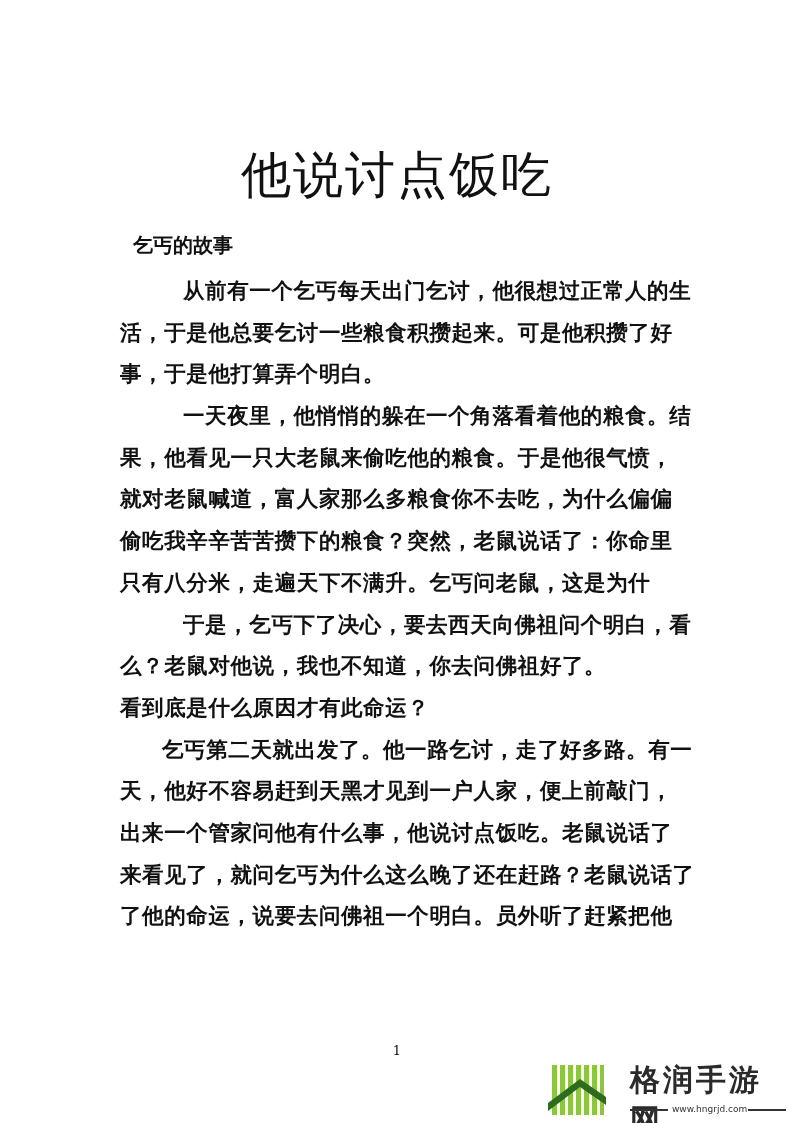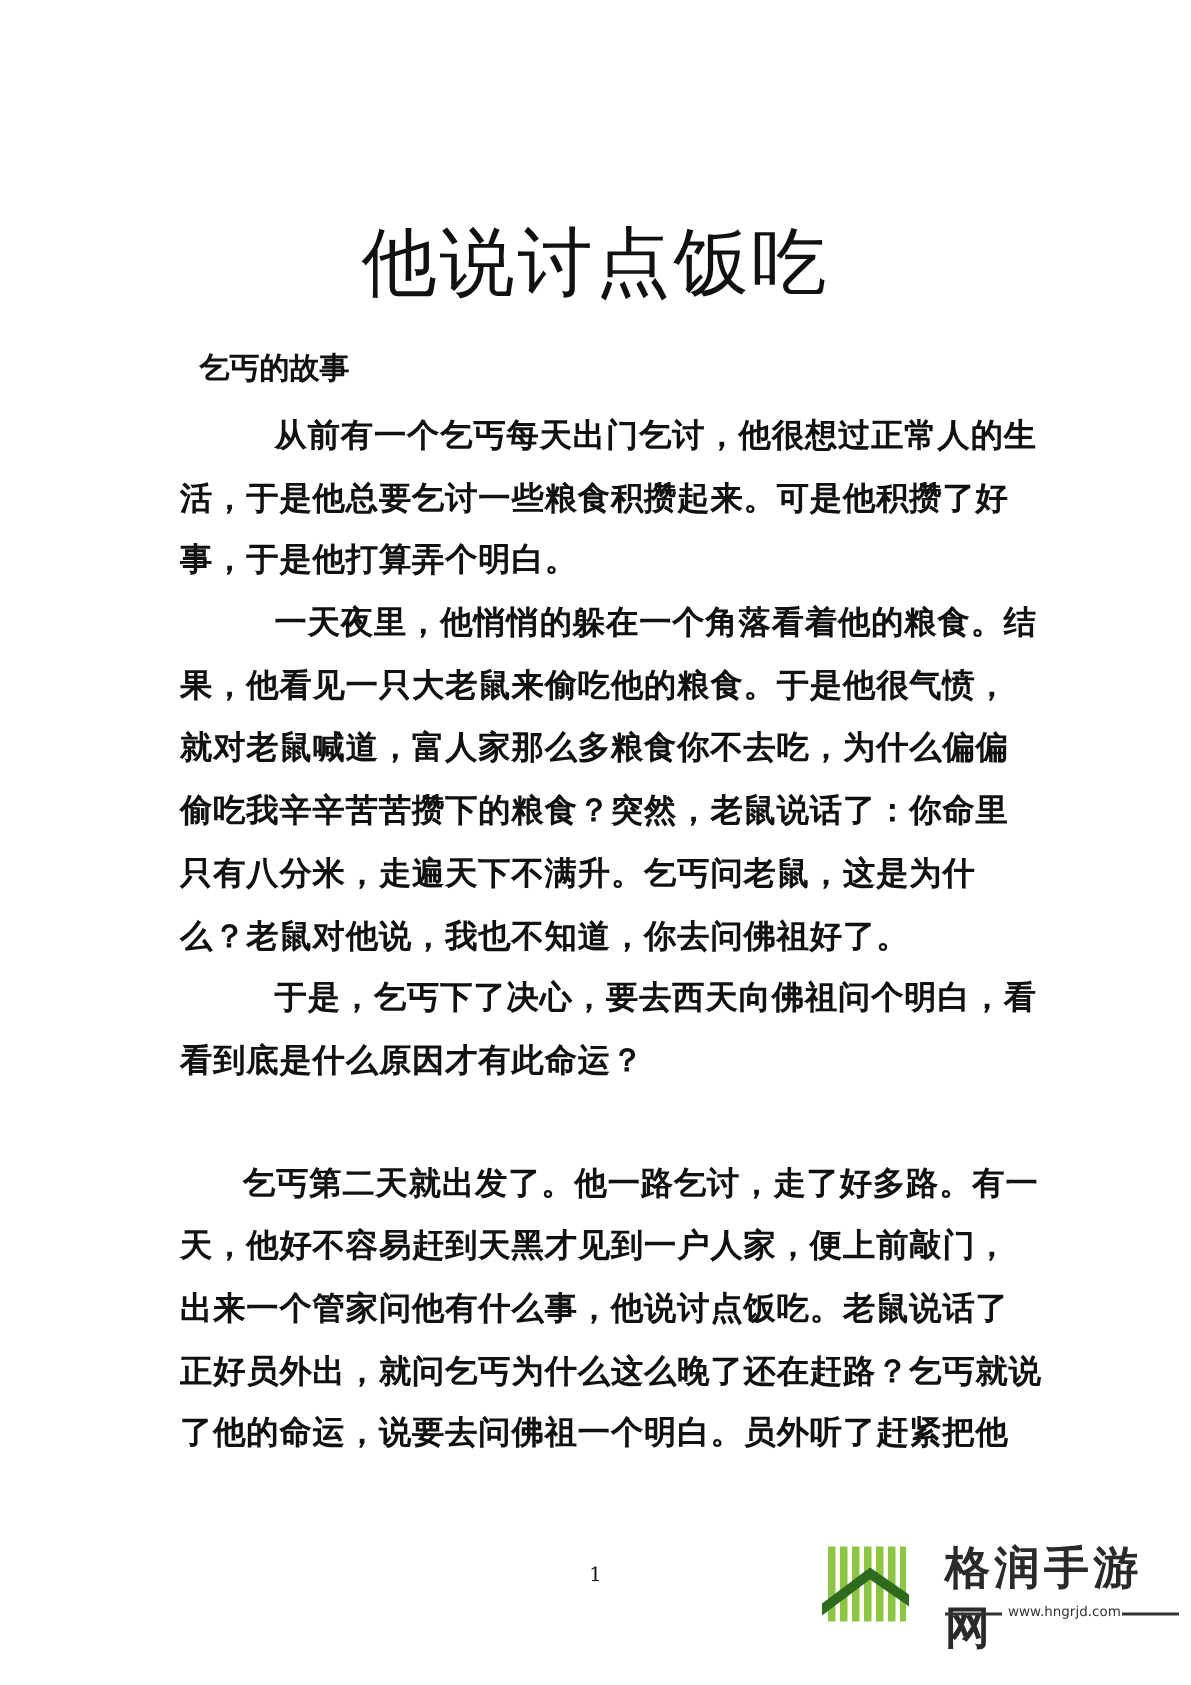--- a/index.html
+++ b/index.html
@@ -7,24 +7,24 @@
          font-family: "DejaVu Sans", sans-serif; color: #111; }
   .title { position: absolute; left: 0; width: 794px; top: 140px; text-align: center;
            font-family: "DejaVu Serif", serif; font-size: 50px; letter-spacing: 2px;
            font-weight: normal; color: #111; line-height: 70px; }
   .subtitle { position: absolute; left: 133px; top: 230px; font-size: 20px;
               font-weight: bold; line-height: 30px; }
   .body { position: absolute; left: 120px; top: 270px; width: 566px; }
   .line { height: 41.7px; line-height: 41.7px; font-size: 21.5px; font-weight: bold;
           white-space: nowrap; letter-spacing: 0.6px; }
   .indent2 { padding-left: 63px; }
-  .indent1 { padding-left: 42px; margin-top: 40px; }
+  .indent1 { padding-left: 42px; }
   .page-num { position: absolute; left: 0; width: 794px; top: 1043px; text-align: center;
               font-family: "DejaVu Serif", serif; font-size: 13px; }
-  .logo { position: absolute; left: 548px; top: 1024px; width: 240px; height: 60px; }
+  .logo { position: absolute; left: 548px; top: 1058px; width: 240px; height: 60px; }
   .logo-mark { position: absolute; left: 0; top: 5px; width: 58px; height: 54px; }
   .logo-text { position: absolute; left: 82px; top: 2px; font-size: 30px; font-weight: bold;
                color: #2a2a2a; letter-spacing: 3px; line-height: 40px; }
   .logo-url-row { position: absolute; left: 82px; top: 44px; width: 156px; height: 14px; }
   .logo-line { position: absolute; top: 7px; height: 1.5px; background: #333; }
   .logo-url { position: absolute; left: 42px; top: 0; font-size: 9px; color: #333;
               line-height: 14px; }
 </style>
 </head>
 <body>
@@ -34,27 +34,27 @@
 
 <div class="body">
   <div class="line indent2">从前有一个乞丐每天出门乞讨，他很想过正常人的生</div>
   <div class="line">活，于是他总要乞讨一些粮食积攒起来。可是他积攒了好</div>
   <div class="line">事，于是他打算弄个明白。</div>
   <div class="line indent2">一天夜里，他悄悄的躲在一个角落看着他的粮食。结</div>
   <div class="line">果，他看见一只大老鼠来偷吃他的粮食。于是他很气愤，</div>
   <div class="line">就对老鼠喊道，富人家那么多粮食你不去吃，为什么偏偏</div>
   <div class="line">偷吃我辛辛苦苦攒下的粮食？突然，老鼠说话了：你命里</div>
   <div class="line">只有八分米，走遍天下不满升。乞丐问老鼠，这是为什</div>
+  <div class="line indent2">于是，乞丐下了决心，要去西天向佛祖问个明白，看</div>
   <div class="line">么？老鼠对他说，我也不知道，你去问佛祖好了。</div>
-  <div class="line indent2">于是，乞丐下了决心，要去西天向佛祖问个明白，看</div>
   <div class="line">看到底是什么原因才有此命运？</div>
   <div class="line indent1">乞丐第二天就出发了。他一路乞讨，走了好多路。有一</div>
   <div class="line">天，他好不容易赶到天黑才见到一户人家，便上前敲门，</div>
   <div class="line">出来一个管家问他有什么事，他说讨点饭吃。老鼠说话了</div>
-  <div class="line">正好员外出，就问乞丐为什么这么晚了还在赶路？乞丐就说</div>
+  <div class="line">来看见了，就问乞丐为什么这么晚了还在赶路？老鼠说话了</div>
   <div class="line">了他的命运，说要去问佛祖一个明白。员外听了赶紧把他</div>
 </div>
 
 <div class="page-num">1</div>
 
 <div class="logo">
   <svg class="logo-mark" viewBox="0 0 58 54">
     <rect x="0" y="0" width="58" height="54" rx="6" fill="#ffffff"></rect>
     <rect x="4" y="2" width="5" height="50" fill="#8cc63f"></rect>
     <rect x="12" y="2" width="5" height="50" fill="#8cc63f"></rect>

